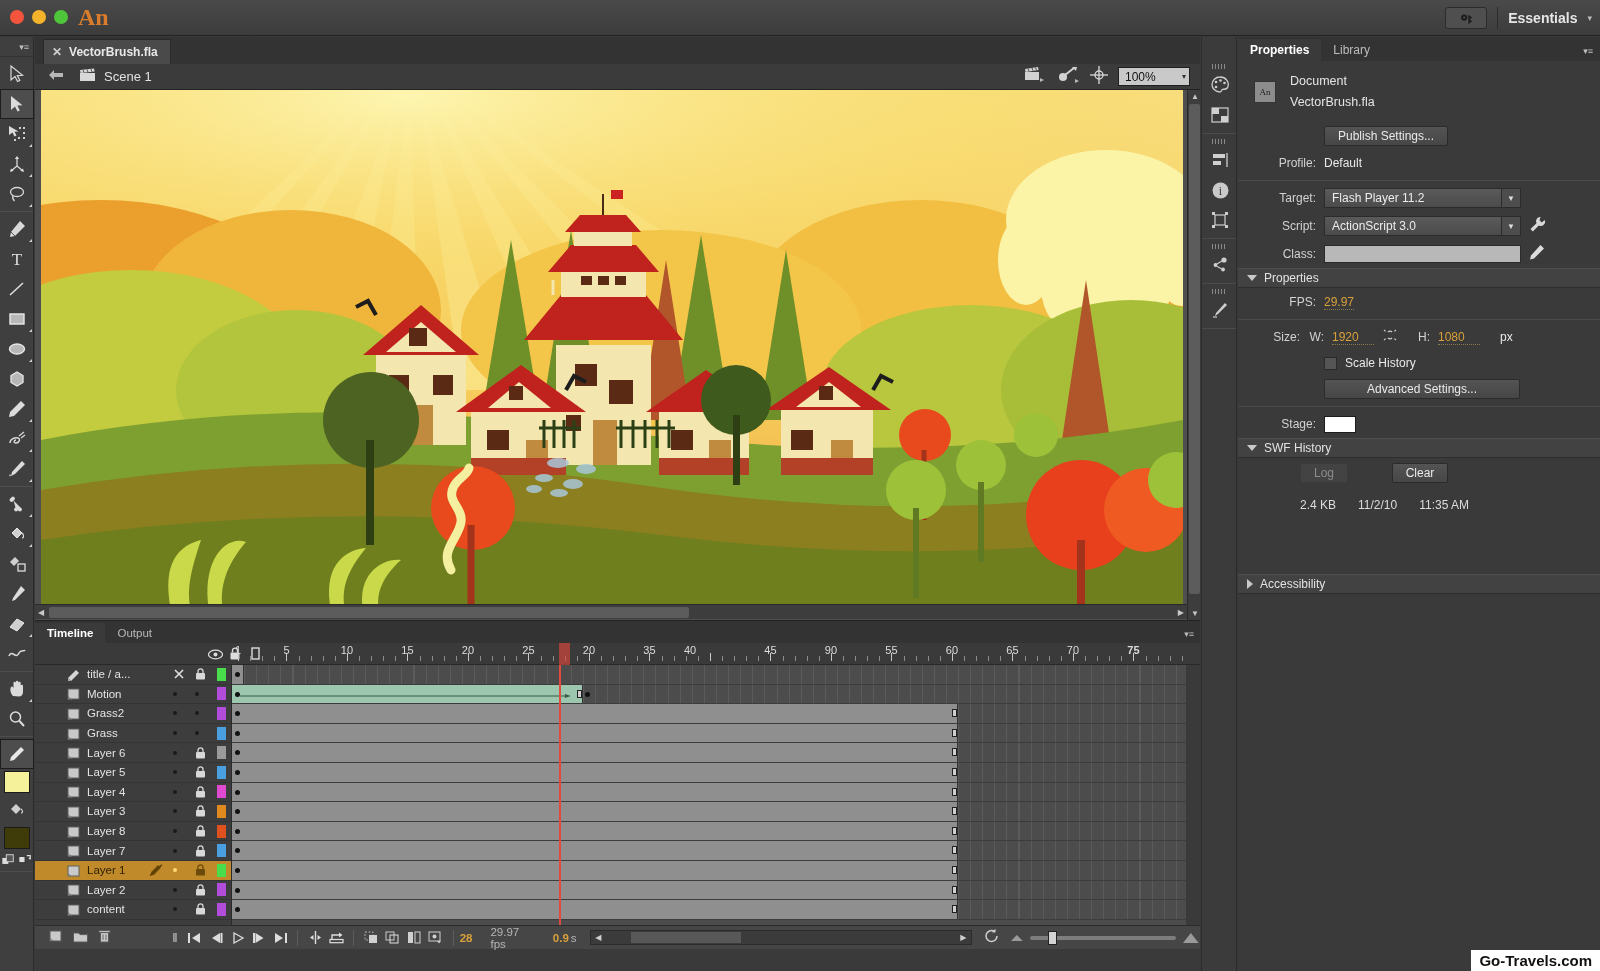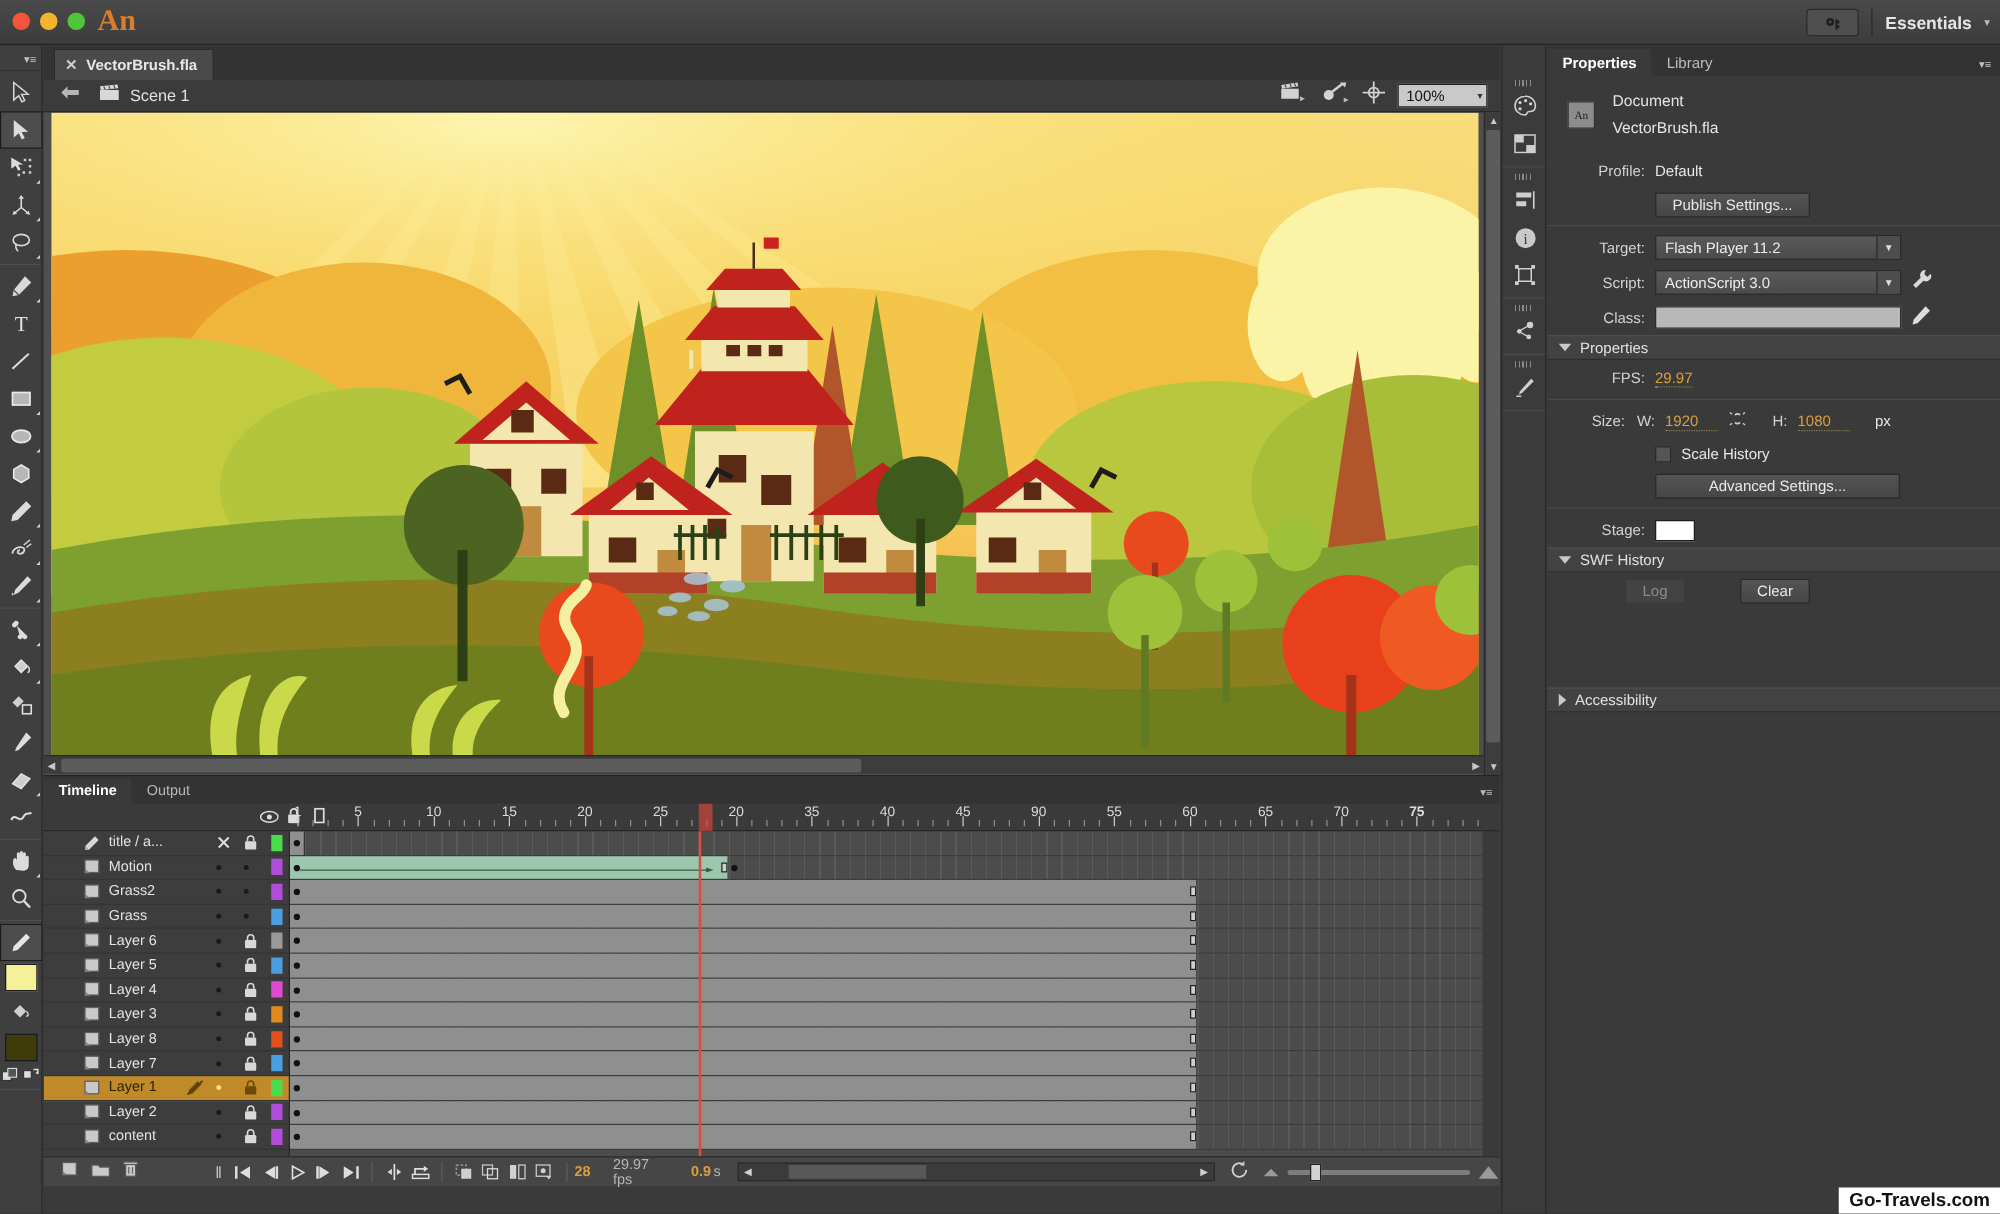--- a/index.html
+++ b/index.html
@@ -759,21 +759,21 @@
           <div class="rtick" style="left: 937.75px;"></div>
           <div class="rtick" style="left: 949.85px;"></div>
           <div class="rnum" style="left: 6.05px;">1</div>
           <div class="rnum" style="left: 54.45px;">5</div>
           <div class="rnum" style="left: 114.95px;">10</div>
           <div class="rnum" style="left: 175.45px;">15</div>
           <div class="rnum" style="left: 235.95px;">20</div>
           <div class="rnum" style="left: 296.45px;">25</div>
           <div class="rnum" style="left: 356.95px;">20</div>
           <div class="rnum" style="left: 417.45px;">35</div>
-          <div class="rnum" style="left: 478px;">40</div>
+          <div class="rnum" style="left: 458px;">40</div>
           <div class="rnum" style="left: 538.45px;">45</div>
           <div class="rnum" style="left: 598.95px;">90</div>
           <div class="rnum" style="left: 659.45px;">55</div>
           <div class="rnum" style="left: 719.95px;">60</div>
           <div class="rnum" style="left: 780.45px;">65</div>
           <div class="rnum" style="left: 840.95px;">70</div>
           <div class="rnum" style="left: 901.45px; font-weight: bold;">75</div>
         </div>
       <div class="ph-head" id="ph-head" style="left: 523.7px;"></div>
     </div>
@@ -1336,26 +1336,26 @@
     </div>
 
     <div class="doc-head">
       <div class="doc-ico">An</div>
       <div class="doc-txt">
         <div>Document</div>
         <div>VectorBrush.fla</div>
       </div>
     </div>
 
+    <div class="prow" style="padding-left:86px;min-height:26px">
+      <span class="btn" style="width:124px">Publish Settings...</span>
+    </div>
     <div class="prow">
       <span class="plab" style="width:62px">Profile:</span>
       <span class="pval">Default</span>
-    </div>
-    <div class="prow" style="padding-left:86px;min-height:26px">
-      <span class="btn" style="width:124px">Publish Settings...</span>
     </div>
     <div class="divline"></div>
     <div class="prow">
       <span class="plab" style="width:62px">Target:</span>
       <span class="sel-box" style="width:197px">
         <span>Flash Player 11.2</span>
         <span class="sel-arrow">▼</span>
       </span>
     </div>
     <div class="prow">
@@ -1423,20 +1423,25 @@
     </div>
 
     <div class="sect">
       <span class="tri"></span>
       <span>SWF History</span>
     </div>
     <div class="prow" style="padding-left:62px;gap:44px;min-height:30px">
       <span class="btn disabled" style="width:48px">Log</span>
       <span class="btn" style="width:56px">Clear</span>
     </div>
+    <div class="swf-info">
+      <span>2.4 KB</span>
+      <span>11/2/10</span>
+      <span>11:35 AM</span>
+    </div>
     <div style="height:62px"></div>
 
     <div class="sect">
       <span class="tri right"></span>
       <span>Accessibility</span>
     </div>
   </div>
 
   <div class="wm">Go-Travels.com</div>
 </div>

